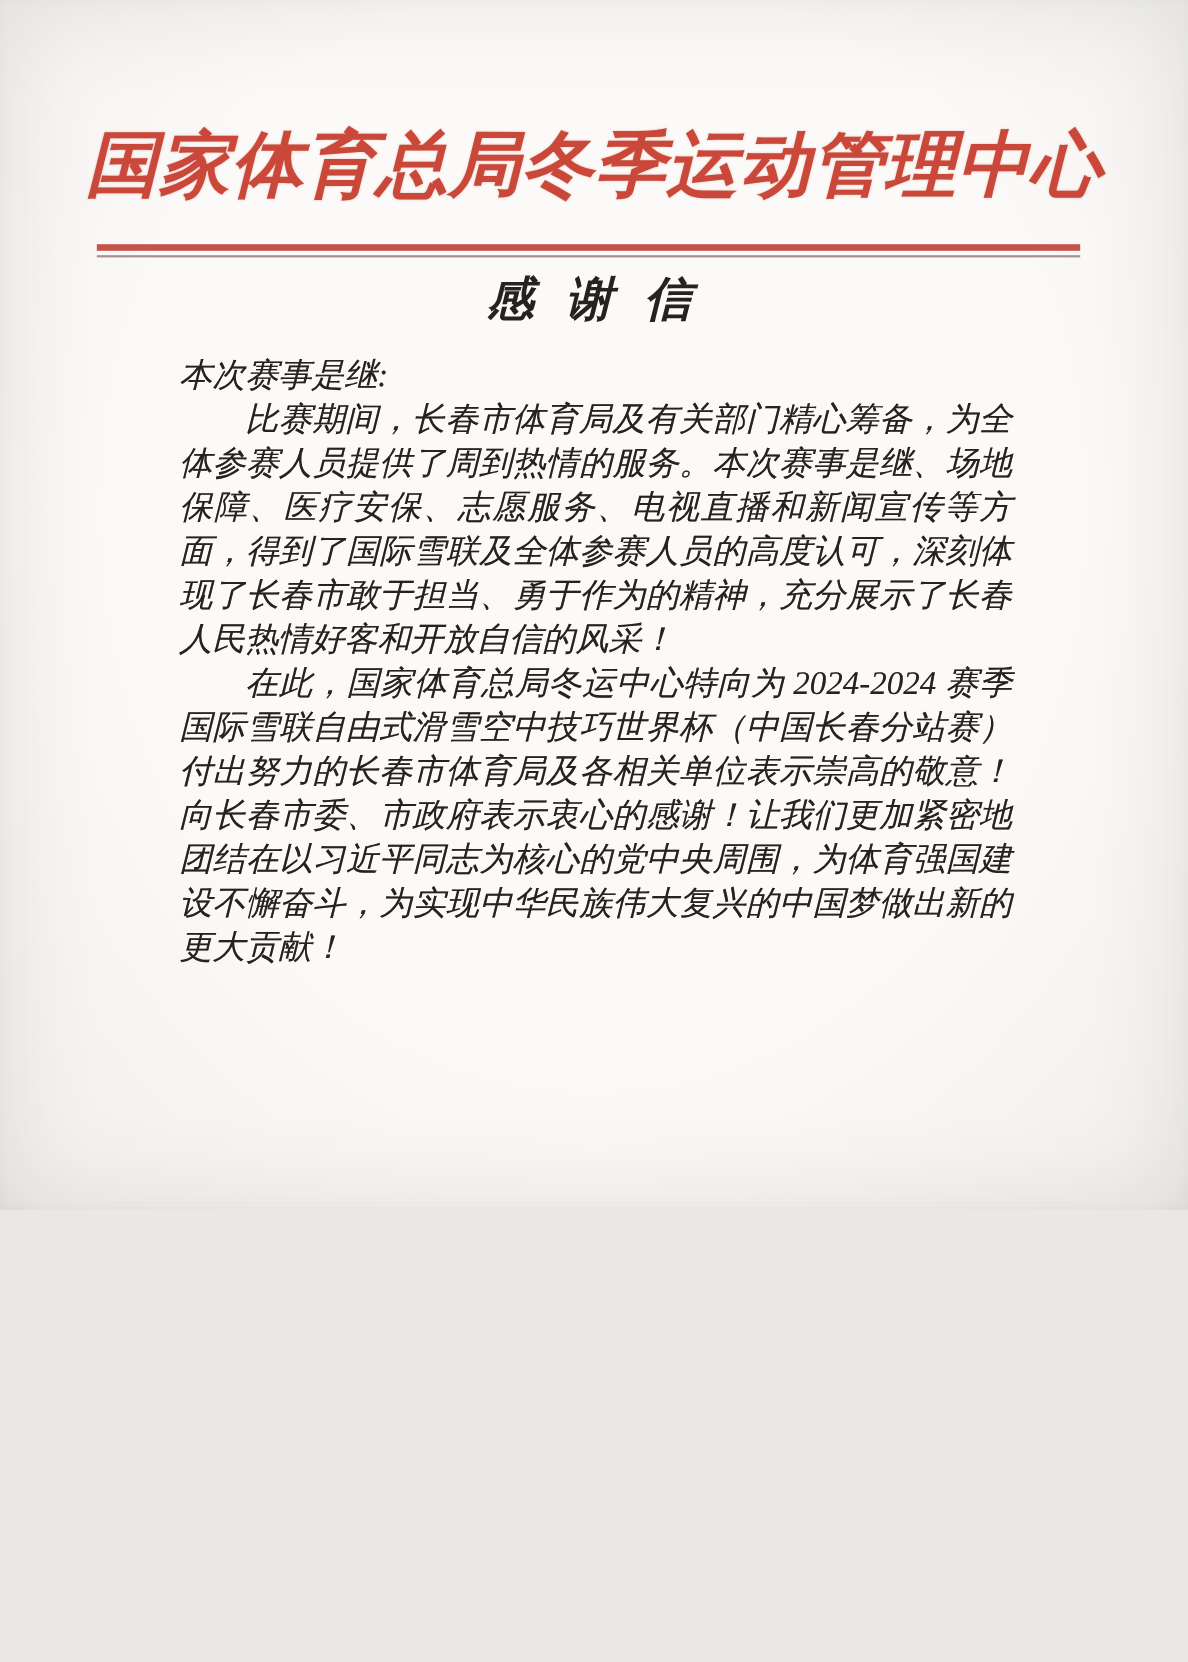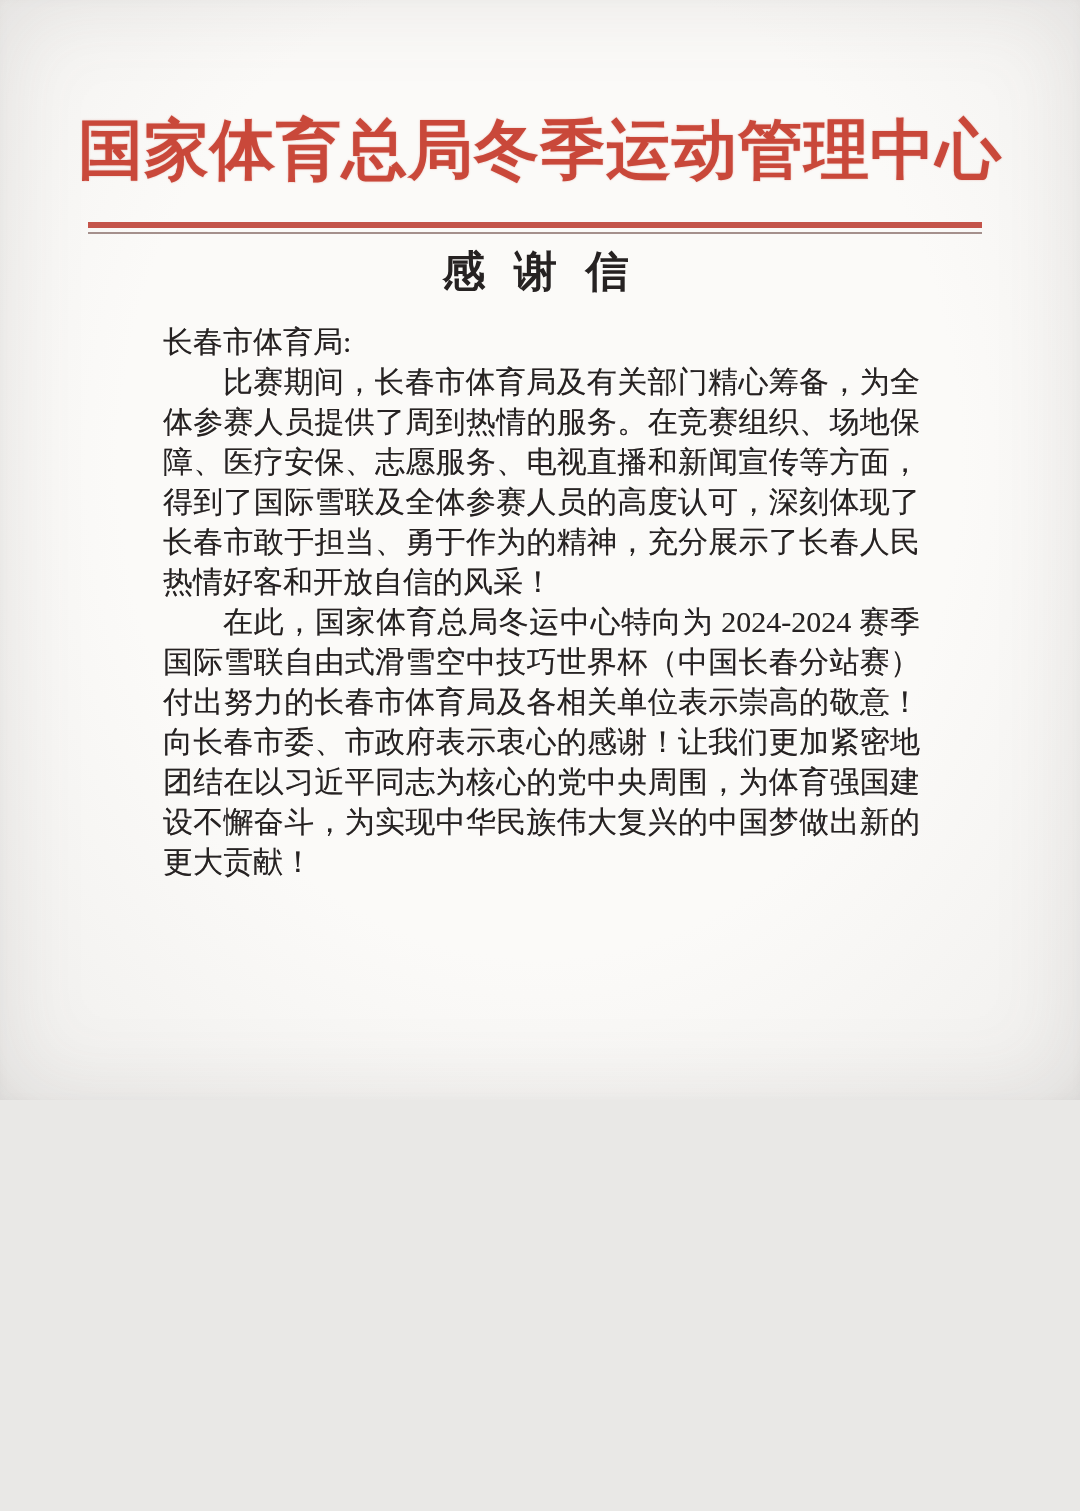--- a/index.html
+++ b/index.html
@@ -3,20 +3,21 @@
 <meta charset="utf-8">
 <style>
   html,body{margin:0;padding:0;background:#e9e8e6;}
   .page{
     position:relative;
     width:1080px;height:1100px;
     margin:0 auto;
     background:radial-gradient(ellipse at 50% 42%, var(--paper,#fbfaf8) 55%, #f1f0ee 96%, #ecebe9 100%);
     font-family:"Liberation Serif","DejaVu Serif",serif;
     overflow:hidden;
+    font-style:italic;
   }
   .page::before{
     content:"";position:absolute;inset:0;z-index:9;pointer-events:none;
     box-shadow:inset 0 0 80px 12px rgba(95,90,85,.10), inset 0 0 10px rgba(120,115,110,.05);
   }
   .letterhead{
     position:absolute;top:106px;left:0;width:100%;
     text-align:center;
     font-size:65px;font-weight:bold;letter-spacing:1px;
     color:var(--letterhead-red,#c9483a);
@@ -60,22 +61,22 @@
 <div class="page">
 
   <div class="letterhead">国家体育总局冬季运动管理中心</div>
 
   <div class="rule-top-thick"></div>
   <div class="rule-top-thin"></div>
 
   <div class="doc-title">感 谢 信</div>
 
   <div class="body-text">
-    <p class="salutation">长春市体育局:</p>
-    <p>比赛期间，长春市体育局及有关部门精心筹备，为全体参赛人员提供了周到热情的服务。在竞赛组织、场地保障、医疗安保、志愿服务、电视直播和新闻宣传等方面，得到了国际雪联及全体参赛人员的高度认可，深刻体现了长春市敢于担当、勇于作为的精神，充分展示了长春人民热情好客和开放自信的风采！</p>
+    <p class="salutation">本次赛事是继:</p>
+    <p>比赛期间，长春市体育局及有关部门精心筹备，为全体参赛人员提供了周到热情的服务。本次赛事是继、场地保障、医疗安保、志愿服务、电视直播和新闻宣传等方面，得到了国际雪联及全体参赛人员的高度认可，深刻体现了长春市敢于担当、勇于作为的精神，充分展示了长春人民热情好客和开放自信的风采！</p>
     <p>在此，国家体育总局冬运中心特向为 2024-2024 赛季国际雪联自由式滑雪空中技巧世界杯（中国长春分站赛）付出努力的长春市体育局及各相关单位表示崇高的敬意！向长春市委、市政府表示衷心的感谢！让我们更加紧密地团结在以习近平同志为核心的党中央周围，为体育强国建设不懈奋斗，为实现中华民族伟大复兴的中国梦做出新的更大贡献！</p>
   </div>
 
   <div class="sign-name">体育总局冬运中心</div>
   <div class="sign-date">2023 年 12 月 21 日</div>
 
   <svg class="seal" viewBox="0 0 220 220">
     <defs>
       <path id="rimArc" d="M 48.7 161.4 A 79 79 0 1 1 171.3 161.4"></path>
       <path id="codeArc" d="M 54.1 156.9 A 73 73 0 0 0 165.9 156.9"></path>

